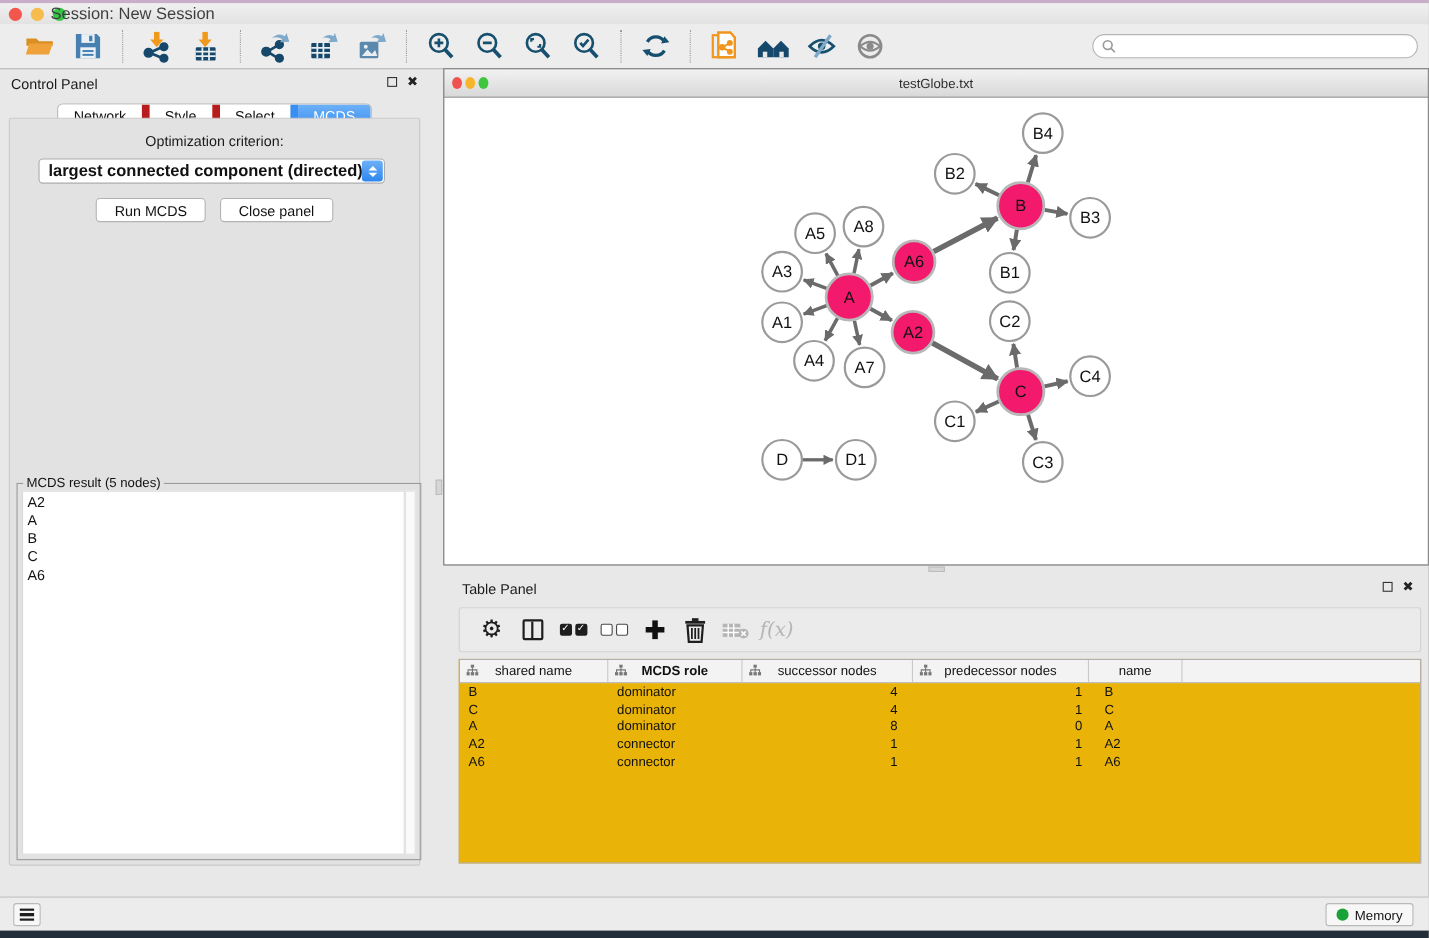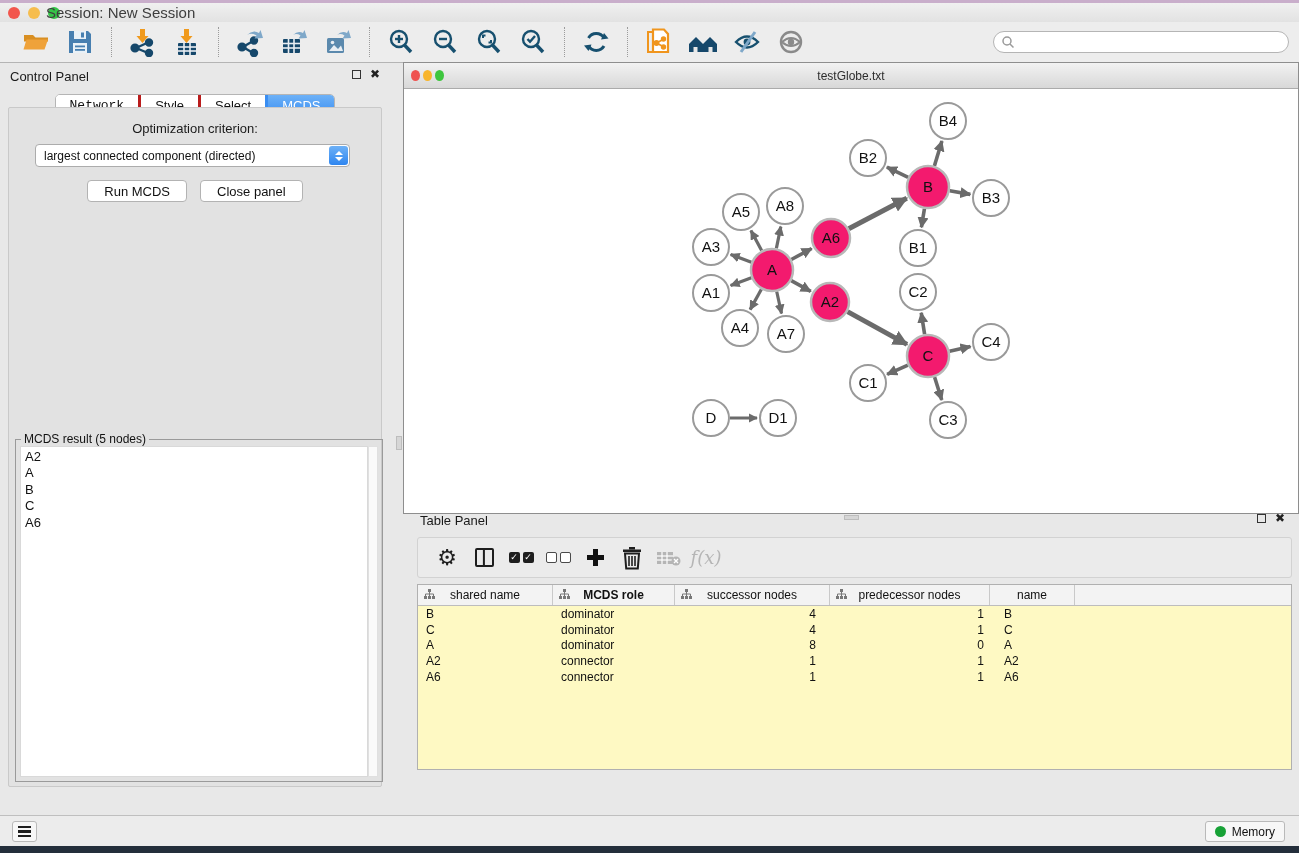--- a/index.html
+++ b/index.html
@@ -35,31 +35,31 @@
 
   
   .control-panel { position:absolute; left:0; top:0; width:390px; height:752px; }
   .cp-header { position:relative; height:26px; padding:6px 0 0 10px; font-size:13px; color:#1a1a1a; }
   .panel-icons { position:absolute; right:10px; top:6px; display:flex; gap:9px; align-items:center; }
   .float-box { width:9px; height:9px; border:1.5px solid #333; background:transparent; }
   .close-x { font-family:"DejaVu Sans", sans-serif; font-size:12px; font-weight:bold; color:#222; line-height:10px; }
 
   .seg-bar { display:flex; border:1px solid #b5b5b5; border-radius:5px; overflow:hidden; background:#fff;
     height:23px; align-items:stretch; width:max-content; }
-  .seg { padding:0 14px; font-size:13px; color:#111; display:flex; align-items:center; border-left:3px solid #b91c1c; background:#fff; }
-  .seg:first-child { border-left:none;font-family:Liberation Mono, monospace; }
+  .seg { padding:0 14px; font-size:13px; color:#111; display:flex; align-items:center; border-left:7px solid #b91c1c; background:#fff; }
+  .seg:first-child { border-left:none; }
   .seg.active { background:linear-gradient(#6db1f7,#3a8ef2); color:#fff; border-left-color:#3a8ef2; }
   .cp-tabs-wrap { display:flex; justify-content:center; margin-top:5px; }
 
   .cp-content { position:absolute; left:8px; top:44px; width:374px; height:680px;
     background:#e2e2e2; border:1px solid #c9c9c9; border-radius:2px; }
   .opt-label { margin-top:13px; text-align:center; font-size:13px; color:#1a1a1a; }
   .select-box { position:relative; margin:8px auto 0 26px; width:315px; height:23px; background:#fff;
     border:1px solid #acacac; border-radius:4px; display:flex; align-items:center; }
-  .select-box .sel-text { font-size:12px; color:#111; padding-left:8px; flex:1; white-space:nowrap; overflow:hidden; }
+  .select-box .sel-text { font-size:15px; color:#111; padding-left:8px; flex:1; white-space:nowrap; overflow:hidden;font-weight:bold; }
   .stepper { width:19px; height:19px; margin-right:1px; border-radius:3px; background:linear-gradient(#6db1f7,#2f86f0);
     display:flex; flex-direction:column; align-items:center; justify-content:center; gap:2px; }
   .chev-up { width:0; height:0; border-left:4px solid transparent; border-right:4px solid transparent; border-bottom:4px solid #fff; }
   .chev-down { width:0; height:0; border-left:4px solid transparent; border-right:4px solid transparent; border-top:4px solid #fff; }
   .btn-row { display:flex; justify-content:center; gap:13px; margin-top:13px; }
   .mac-btn { height:22px; background:#fff; border:1px solid #b3b3b3; border-radius:4px; font-size:13px;
     color:#111; display:flex; align-items:center; justify-content:center; padding:0 16px; }
 
   .result-group { position:absolute; left:6px; top:331px; width:368px; height:343px; border:1px solid #9a9a9a; }
   .result-legend { position:absolute; top:-8px; left:5px; background:#e2e2e2; padding:0 3px; font-size:12px; color:#111; }
@@ -76,39 +76,39 @@
     display:flex; align-items:center; }
   .net-lights { display:flex; gap:3px; margin-left:7px; }
   .net-light { width:9px; height:11px; border-radius:50%; }
   .net-light.red{ background:#ef5350; } .net-light.yellow{ background:#f8b52c; } .net-light.green{ background:#3ec63e; }
   .net-title { position:absolute; left:0; right:0; text-align:center; font-size:12px; color:#2d2d2d; }
   .net-canvas { position:absolute; left:0; top:26px; right:0; bottom:0; background:#fff; }
   .split-handle-h { position:absolute; left:441px; top:452px; width:15px; height:5px; background:#d6d6d6; border:1px solid #bdbdbd; }
   .split-handle-v { position:absolute; left:-8px; top:373px; width:6px; height:14px; background:#d6d6d6; border:1px solid #bdbdbd; }
 
   
-  .table-panel { position:absolute; left:0; top:443px; width:896px; height:294px; }
+  .table-panel { position:absolute; left:0; top:458px; width:896px; height:294px; }
   .tp-header { position:relative; height:28px; padding:7px 0 0 17px; font-size:13px; color:#1a1a1a; }
   .tp-header .panel-icons { right:14px; top:7px; }
   .tp-toolbar { position:absolute; left:14px; right:7px; top:31px; height:41px; background:#ebebeb;
     border:1px solid #d2d2d2; border-radius:3px; display:flex; align-items:center; padding-left:15px; gap:9px; }
   .tt-icon { width:28px; height:28px; display:flex; align-items:center; justify-content:center; }
   .gear-glyph { font-family:"DejaVu Sans", sans-serif; font-size:22px; color:#1e1e1e; line-height:22px; }
   .cols-icon { width:19px; height:19px; border:2.2px solid #1e1e1e; border-radius:2px; position:relative; }
   .cols-icon::after { content:""; position:absolute; left:50%; top:0; bottom:0; width:2.2px; background:#1e1e1e; transform:translateX(-50%); }
   .cbx-pair { display:flex; gap:3px; }
   .cbx { width:11px; height:11px; border-radius:2px; background:#1e1e1e; color:#fff; font-size:9px; line-height:11px;
     text-align:center; font-family:"DejaVu Sans", sans-serif; }
   .cbx.empty { background:#fff; border:1.6px solid #4a4a4a; }
   .plus-icon { position:relative; width:17px; height:17px; }
   .plus-icon::before { content:""; position:absolute; left:0; right:0; top:6px; height:5px; background:#111; }
   .plus-icon::after { content:""; position:absolute; top:0; bottom:0; left:6px; width:5px; background:#111; }
   .fx { font-family:"DejaVu Serif", serif; font-style:italic; font-size:18px; color:#b5b5b5; }
 
-  .node-table { position:absolute; left:14px; right:7px; top:78px; bottom:30px; background:#fef9c3; border:1px solid #b0b0b0; overflow:hidden; }
+  .node-table { position:absolute; left:14px; right:7px; top:78px; bottom:30px; background:#eab308; border:1px solid #b0b0b0; overflow:hidden; }
   .nt-head { display:flex; height:21px; background:#f3f3f3; border-bottom:1px solid #bdbdbd; }
   .nt-hcell { position:relative; display:flex; align-items:center; justify-content:center; font-size:12px; color:#111;
     border-right:1px solid #c9c9c9; }
   .nt-hcell .tree-ic { position:absolute; left:6px; top:4px; }
   .nt-row { display:flex; height:15.8px; align-items:center; }
   .nt-cell { font-size:12px; color:#111; white-space:nowrap; overflow:hidden; }
 
   .bottom-tabs-wrap { position:absolute; left:0; right:0; bottom:4px; display:flex; justify-content:center; }
 
   

